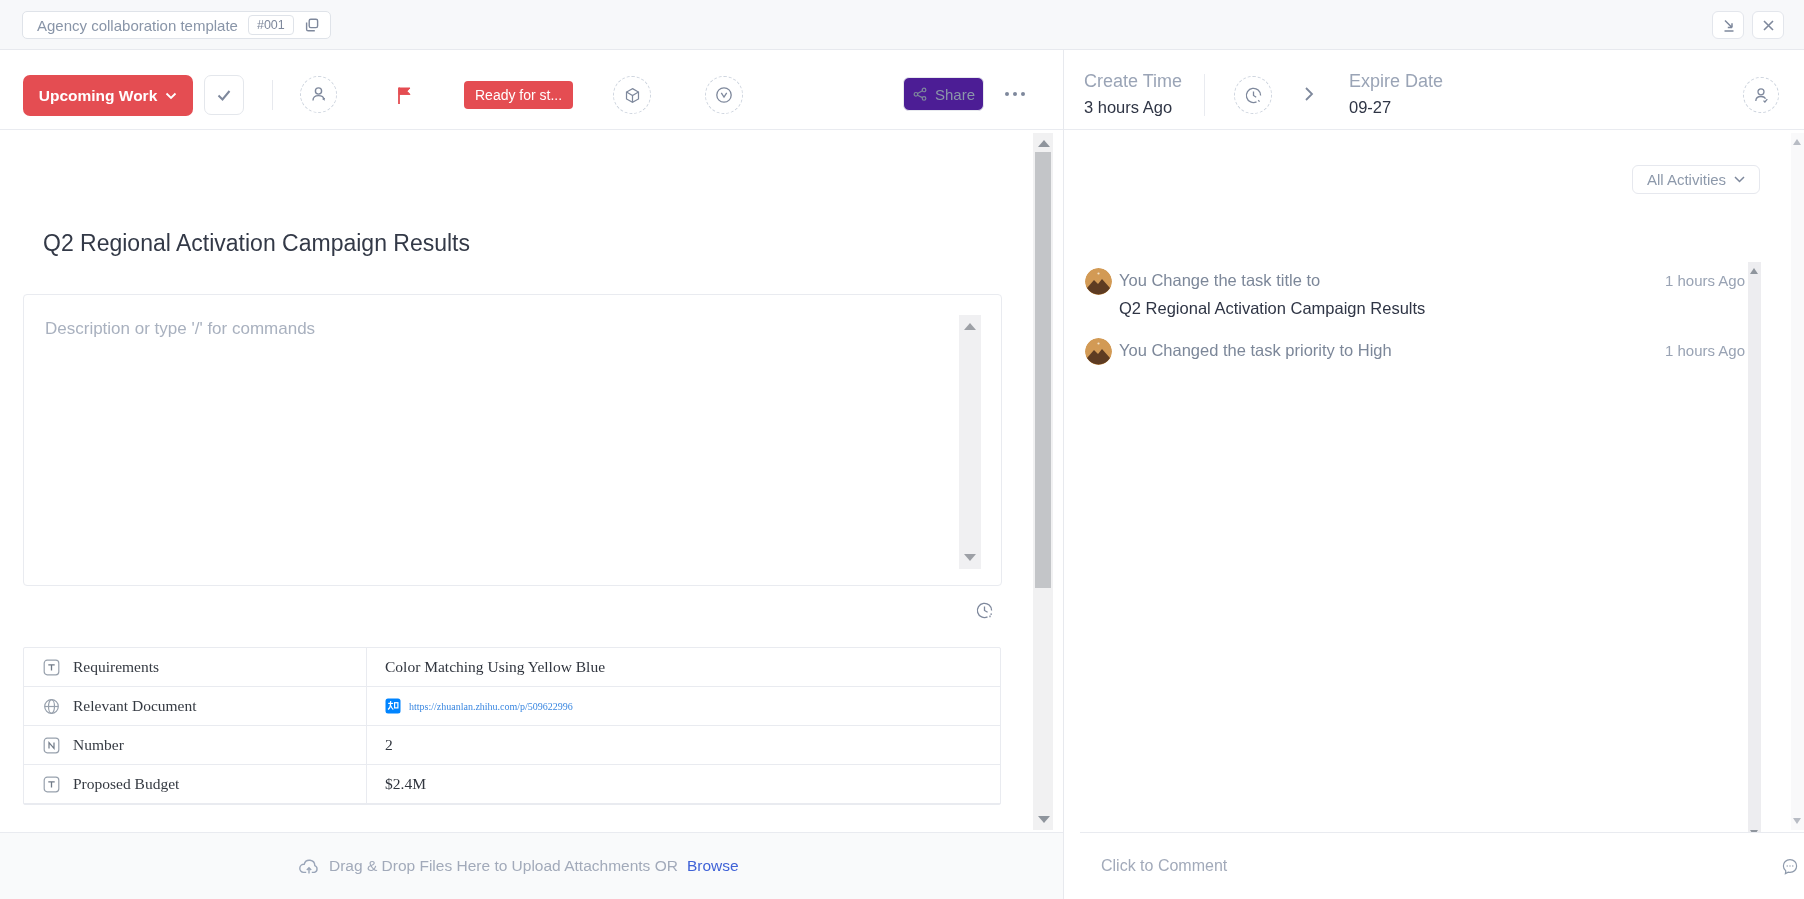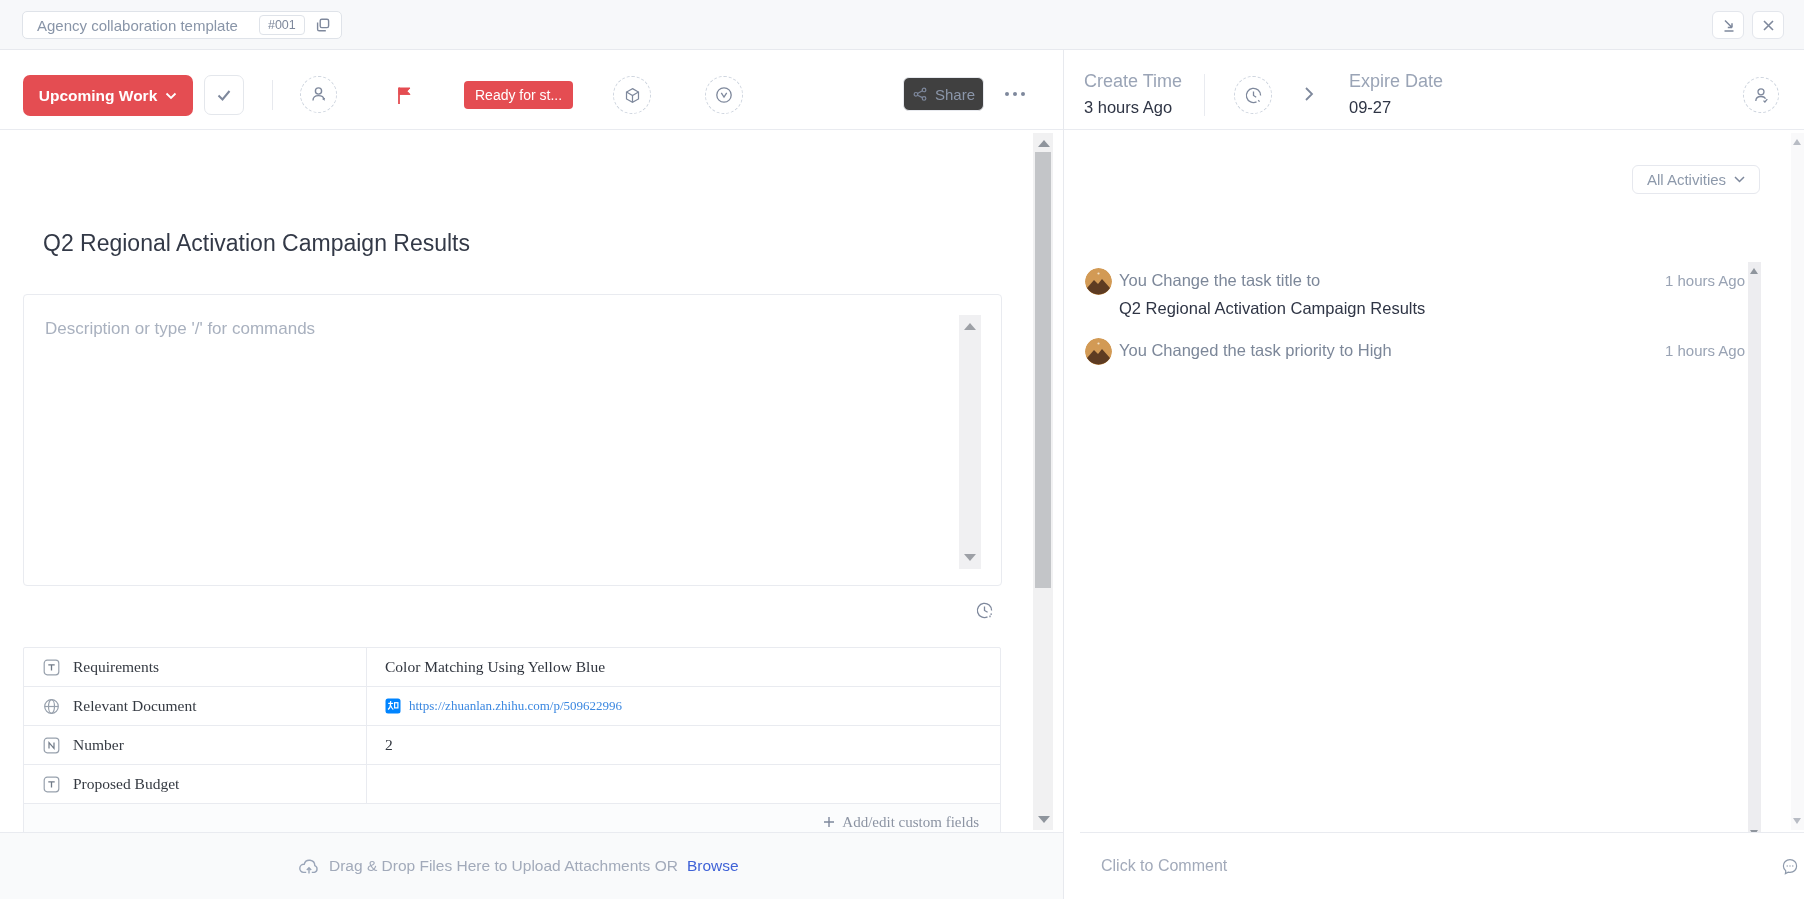--- a/index.html
+++ b/index.html
@@ -8,21 +8,21 @@
   .app { position:relative; width:1804px; height:899px; background:#fff; }
 
   
   .topbar { position:absolute; left:0; top:0; width:1804px; height:50px;
     background:#f7f8fa; border-bottom:1px solid #e7e9ee; }
   .doc-pill { position:absolute; left:22px; top:11px; height:28px;
     display:inline-flex; align-items:center; gap:10px; padding:0 10px 0 14px;
     background:#fff; border:1px solid #dfe3e9; border-radius:5px; }
   .doc-pill .doc-title { font-size:15px; color:#8995a8; white-space:nowrap; }
   .id-pill { display:inline-flex; align-items:center; height:20px; padding:0 8px;
-    border:1px solid #dfe3e9; border-radius:4px; font-size:12.5px; color:#7e889c;margin-left:11px; }
+    border:1px solid #dfe3e9; border-radius:4px; font-size:12.5px; color:#7e889c; }
   .icon { display:inline-flex; align-items:center; justify-content:center; color:#7e889c; }
   .win-btn { position:absolute; top:11px; width:32px; height:28px; background:#fff;
     border:1px solid #e3e6ec; border-radius:6px; display:flex; align-items:center;
     justify-content:center; color:#7e889c; cursor:pointer; }
 
   
   .left-col  { position:absolute; left:0; top:50px; width:1063px; height:849px; background:#fff; }
   .col-divider { position:absolute; left:1063px; top:50px; width:1px; height:849px; background:#e7e9ee; }
   .right-col { position:absolute; left:1064px; top:50px; width:740px; height:849px; background:#fff; }
 
@@ -36,21 +36,21 @@
   .check-btn { position:absolute; left:204px; top:25px; width:40px; height:40px;
     background:#fff; border:1px solid #e4e7ec; border-radius:7px; display:flex;
     align-items:center; justify-content:center; color:#7e889c; cursor:pointer; }
   .tb-divider { position:absolute; left:272px; top:30px; width:1px; height:30px; background:#e7e9ee; }
   .dashed-circle { position:absolute; border:1px dashed #cdd4de; border-radius:50%;
     display:flex; align-items:center; justify-content:center; color:#8b96a9; cursor:pointer; background:#fff; }
   .flag-wrap { position:absolute; left:394px; top:35px; width:22px; height:22px; cursor:pointer; }
   .ready-badge { position:absolute; left:464px; top:31px; height:28px; padding:0 11px;
     background:#e44d52; border-radius:4px; color:#fff; font-size:14px; display:flex;
     align-items:center; white-space:nowrap; cursor:pointer; }
-  .share-btn { position:absolute; left:903px; top:27px; width:81px; height:34px; background:#404040;
+  .share-btn { position:absolute; left:903px; top:27px; width:81px; height:34px; background:#4c1d95;
     border:1px solid #e7e9ee; border-radius:6px; display:flex; align-items:center;
     justify-content:center; gap:7px; color:#8b96a9; font-size:15px; cursor:pointer; font-family:inherit; }
   .more-btn { position:absolute; left:998px; top:28px; width:34px; height:32px; border:none;
     background:transparent; display:flex; align-items:center; justify-content:center;
     color:#7e889c; cursor:pointer; }
 
   
   .content { position:absolute; left:0; top:80px; width:1033px; height:702px; background:#fff; }
   .task-title { position:absolute; left:43px; top:100px; font-size:23px; color:#333947;
     font-weight:400; cursor:text; }
@@ -65,21 +65,21 @@
 
   
   .fields-table { position:absolute; left:23px; top:517px; width:978px;
     border:1px solid #e9ebf0; border-radius:2px;font-family:Liberation Serif, serif; }
   .field-row { display:flex; height:39px; border-bottom:1px solid #e9ebf0; align-items:stretch; }
   .field-label-cell { width:343px; display:flex; align-items:center; gap:13px;
     padding-left:19px; border-right:1px solid #e9ebf0; cursor:default; }
   .field-label-cell .f-label { font-size:15.5px; color:#353a42; }
   .field-value-cell { flex:1; display:flex; align-items:center; gap:8px; padding-left:18px; cursor:text; }
   .field-value-cell .f-value { font-size:15.5px; color:#31363f; }
-  .field-link { font-size:13px; color:#3a87e0; text-decoration:none; cursor:pointer; }
+  .field-link { font-size:10px; color:#3a87e0; text-decoration:none; cursor:pointer; }
   .fields-footer { height:36px; display:flex; align-items:center; justify-content:flex-end;
     padding-right:21px; background:#fbfcfd; }
   .add-fields-btn { display:flex; align-items:center; gap:7px; color:#8b93a2; font-size:15px;
     background:none; border:none; cursor:pointer; font-family:inherit; }
 
   
   .main-scrollbar { position:absolute; left:1033px; top:83px; width:20px; height:697px; background:#f1f1f2; }
   .main-scrollbar .tri-up { position:absolute; left:5px; top:7px; }
   .main-scrollbar .tri-down { position:absolute; left:5px; bottom:7px; }
   .main-thumb { position:absolute; left:2px; top:19px; width:16px; height:436px; background:#c3c5c8; }
@@ -334,32 +334,25 @@
         <div class="field-row">
           <div class="field-label-cell">
             <span class="icon">
               <svg width="17" height="17" viewBox="0 0 17 17" fill="none" stroke="#98a1ad" stroke-width="1.2">
                 <rect x="1.2" y="1.2" width="14.6" height="14.6" rx="3"></rect>
                 <path d="M5.3 5.8 H11.7 M8.5 5.8 V11.6" stroke="#707a87" stroke-width="1.3"></path>
               </svg>
             </span>
             <span class="f-label">Proposed Budget</span>
           </div>
+          <div class="field-value-cell">
+            <span class="f-value">$2.4M</span>
+          </div>
         </div>
 
-        <div class="fields-footer">
-          <button class="add-fields-btn">
-            <span class="icon">
-              <svg width="12" height="12" viewBox="0 0 12 12" fill="none" stroke="currentColor" stroke-width="1.4">
-                <path d="M6 1 V11 M1 6 H11"></path>
-              </svg>
-            </span>
-            <span>Add/edit custom fields</span>
-          </button>
-        </div>
       </div>
     </div>
 
     <div class="main-scrollbar">
       <div class="tri-up"></div>
       <div class="main-thumb"></div>
       <div class="tri-down"></div>
     </div>
 
     <div class="attach-bar">

